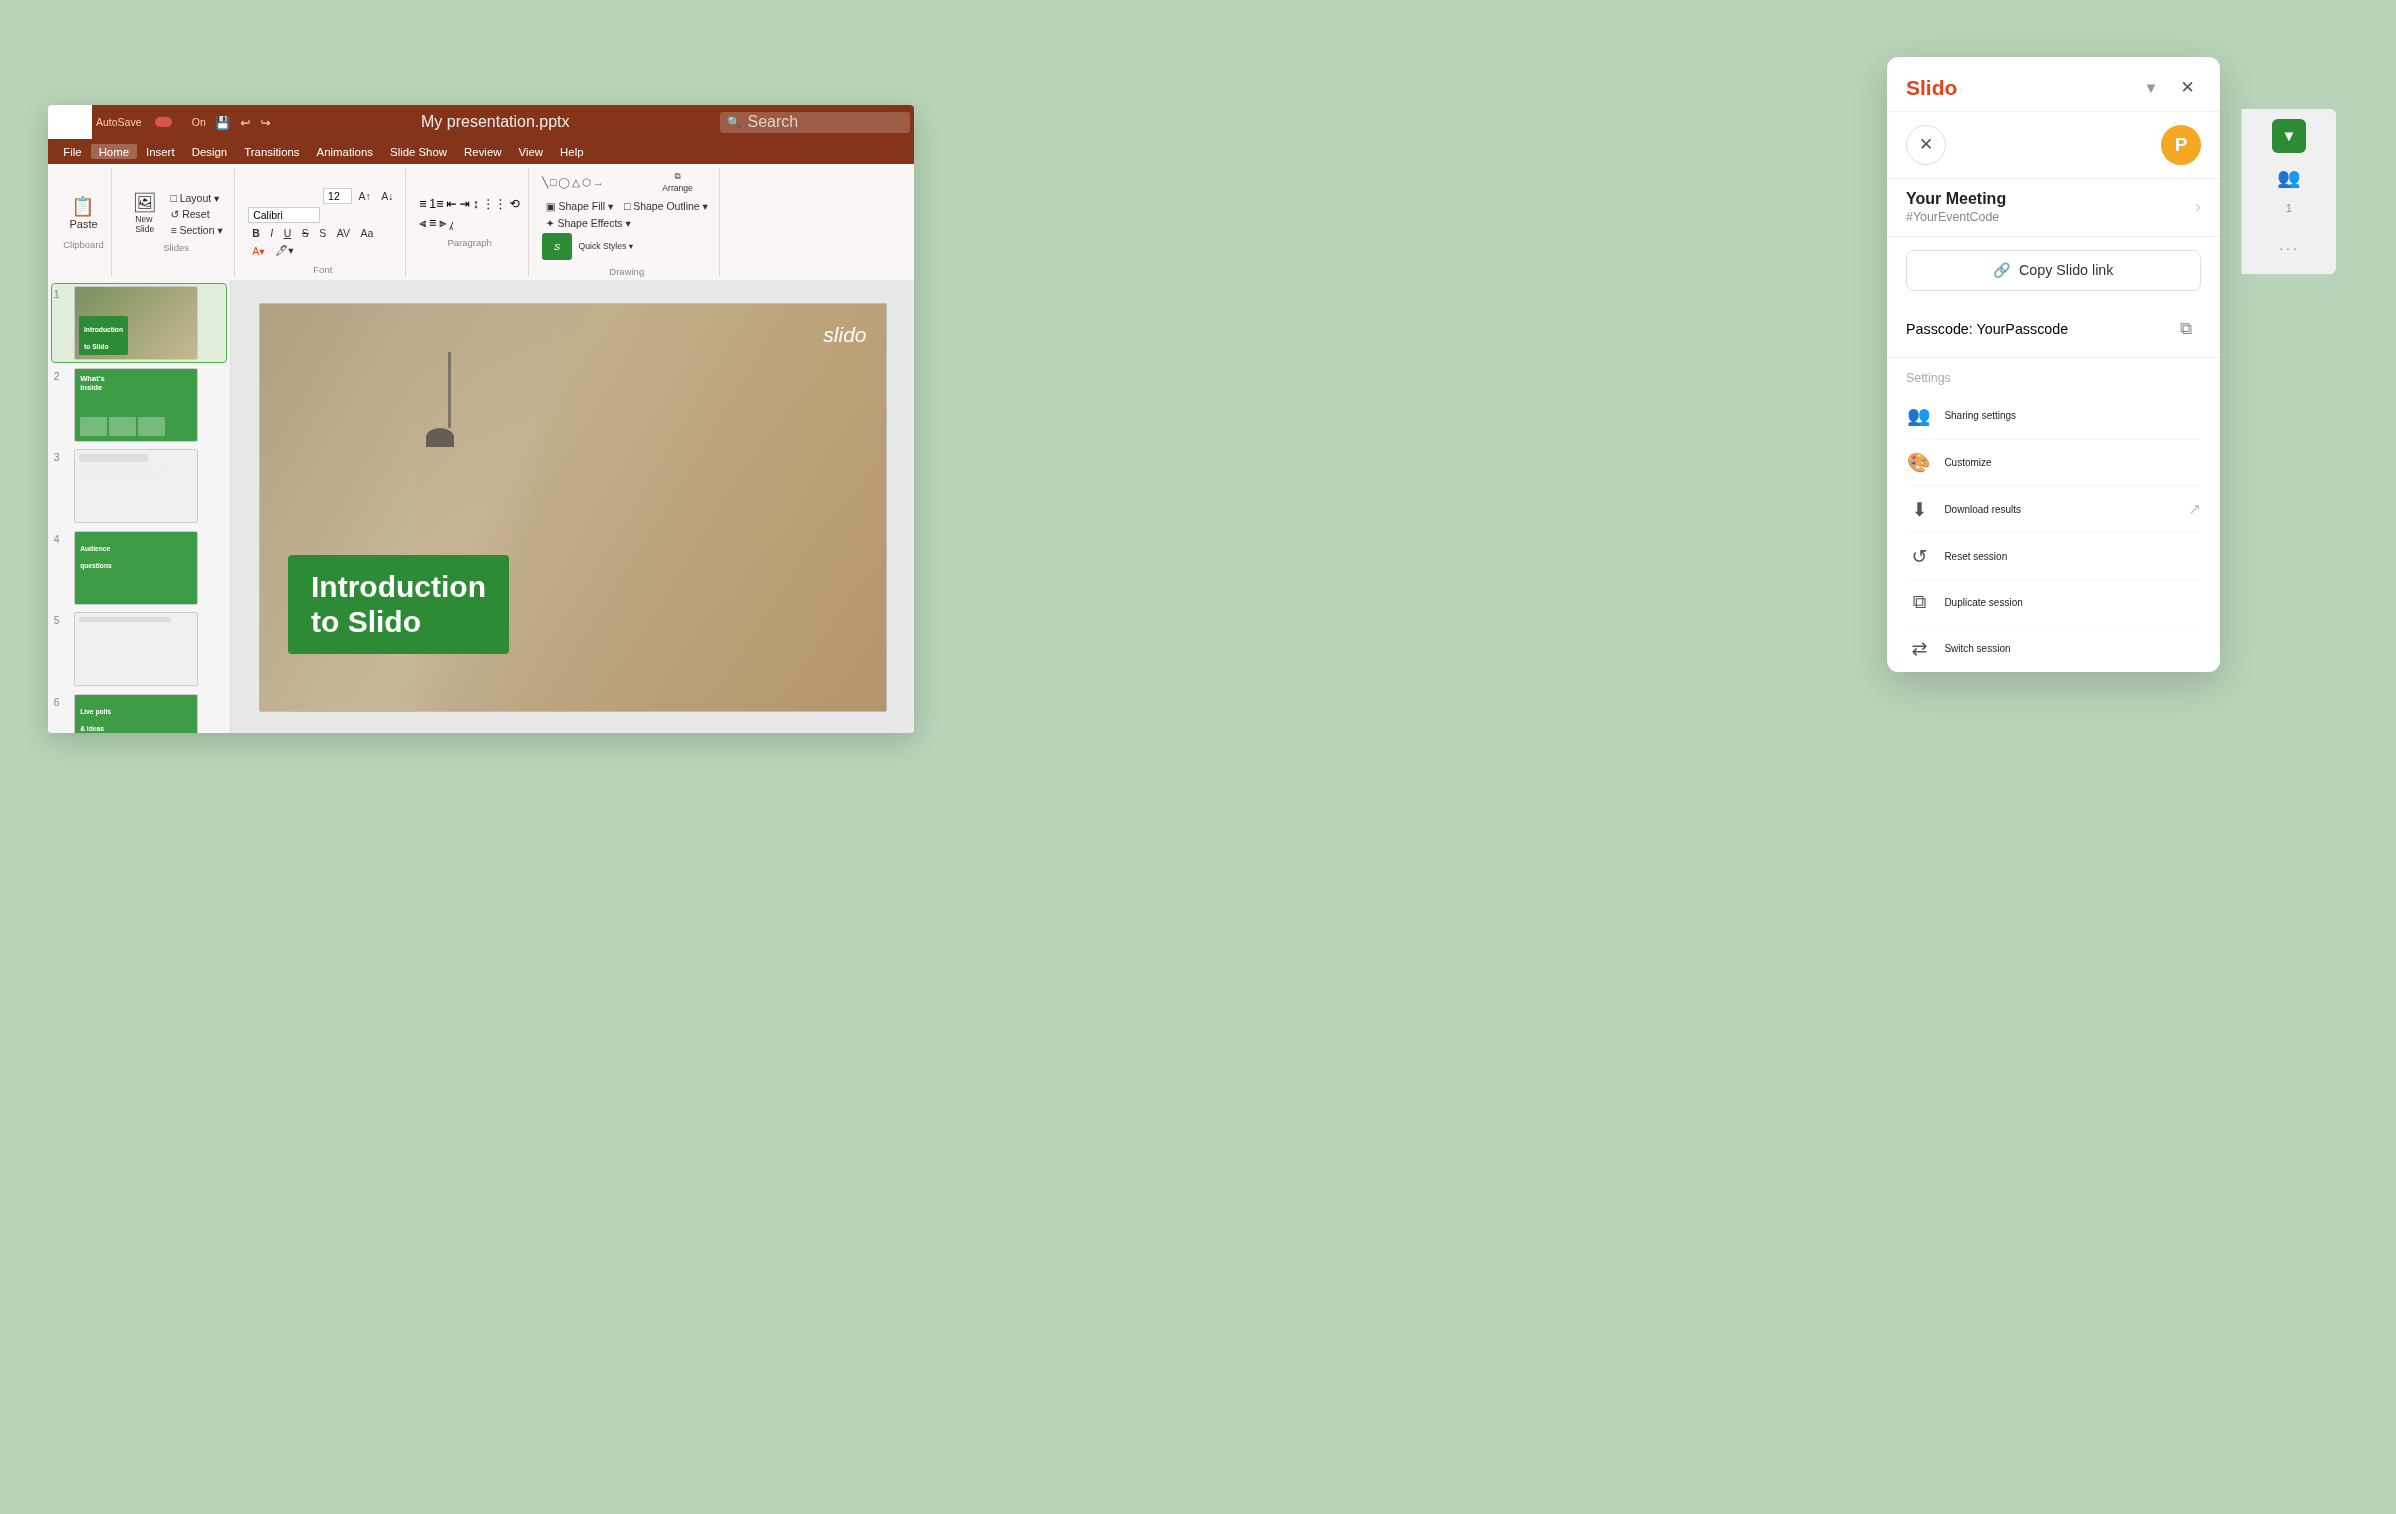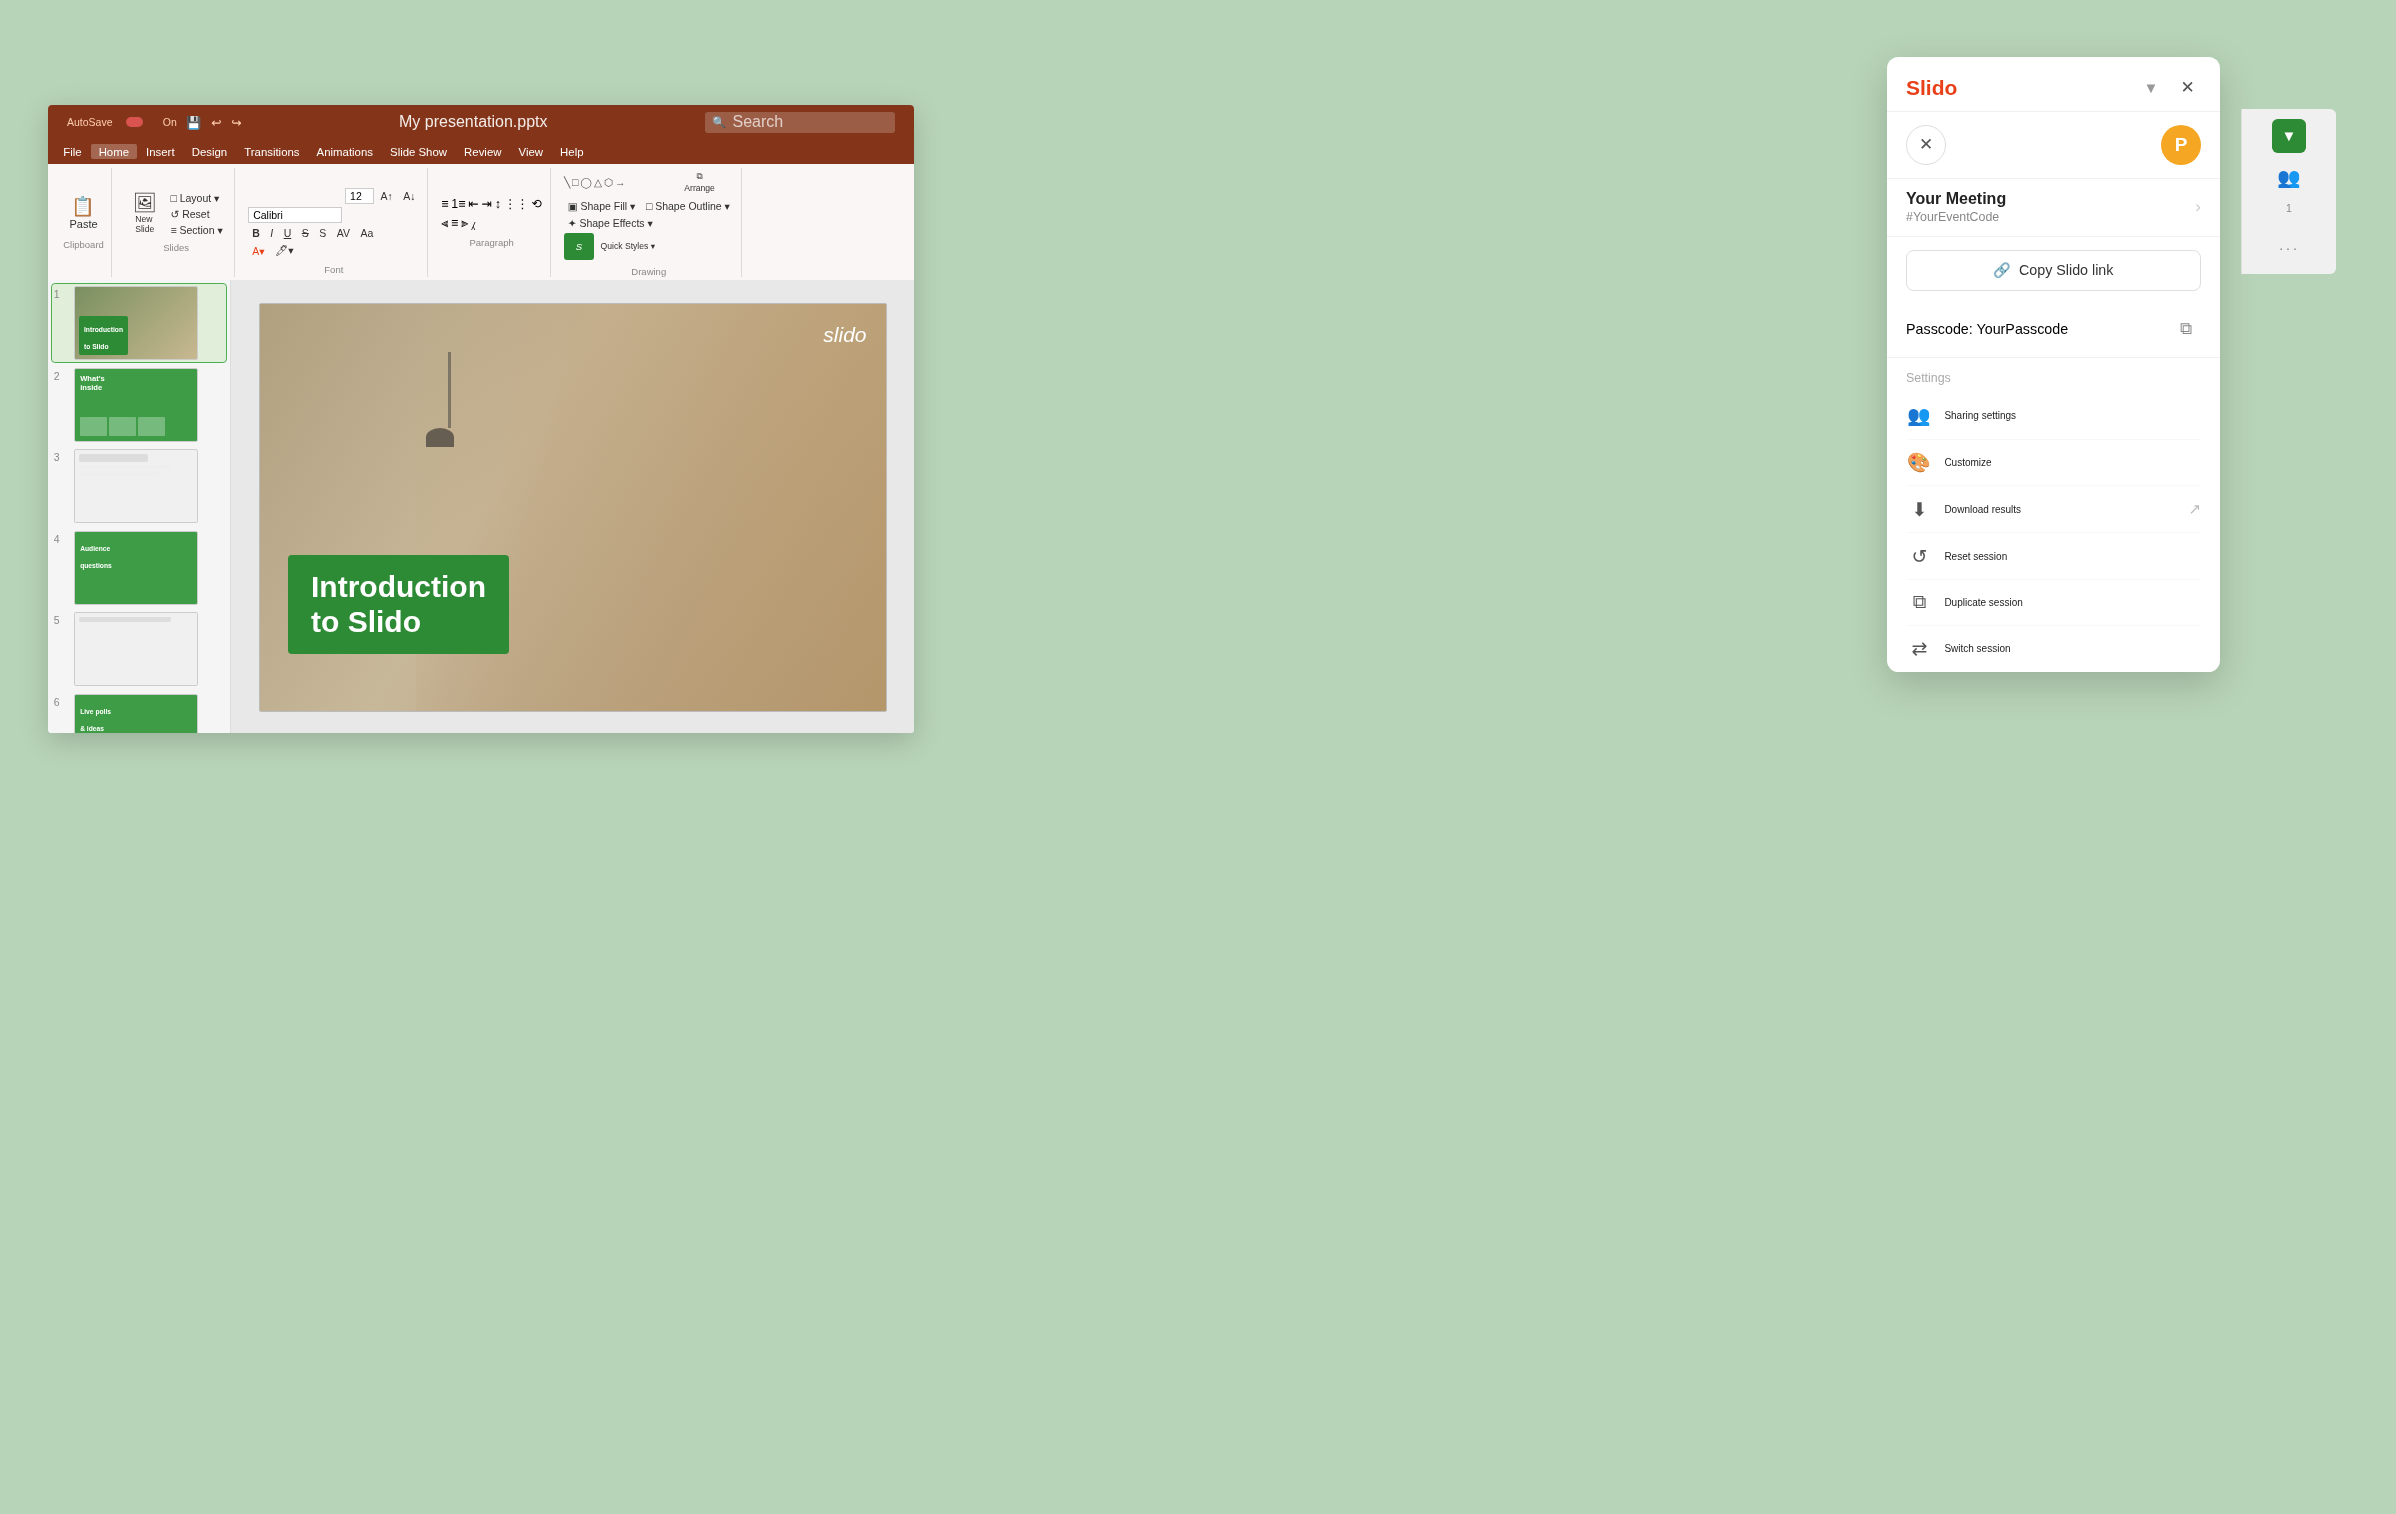--- a/index.html
+++ b/index.html
@@ -25,23 +25,24 @@
       overflow: hidden;
     }
 
     
     .ppt-titlebar {
       background: #843519;
       height: 34px;
       display: flex;
       align-items: center;
       justify-content: space-between;
-      padding: 0 19px;
+      padding: 0 4px;
       color: #fff;
       font-size: 12.4px;
+      margin-left: 44px;
     }
     .ppt-titlebar-left {
       display: flex;
       align-items: center;
       gap: 9.5px;
     }
     .autosave-dot {
       width: 17px;
       height: 9.5px;
       background: #d9534f;
@@ -541,21 +542,21 @@
           <span class="ribbon-btn-small">↺ Reset</span>
           <span class="ribbon-btn-small">≡ <span>Section</span> ▾</span>
         </div>
       </div>
       <span class="ribbon-group-label">Slides</span>
     </div>
 
     <div class="ribbon-group">
       <div style="display:flex;flex-direction:column;gap:2.9px;">
         <div class="ribbon-row">
-          <input type="text" value="Calibri" style="width: 94px; font-size: 10.5px; border: 1px solid rgb(204, 204, 204); padding: 1px 3.8px; margin-top: 38px;">
+          <input type="text" value="Calibri" style="width: 72px; font-size: 10.5px; border: 1px solid rgb(204, 204, 204); padding: 1px 3.8px; margin-top: 38px;">
           <input type="text" value="12" style="width: 28.5px; font-size: 10.5px; border: 1px solid rgb(204, 204, 204); padding: 1px 3.8px;">
           <span class="ribbon-btn-small">A↑</span>
           <span class="ribbon-btn-small">A↓</span>
         </div>
         <div class="ribbon-row">
           <span class="ribbon-btn-small" style="font-weight:bold;">B</span>
           <span class="ribbon-btn-small" style="font-style:italic;">I</span>
           <span class="ribbon-btn-small" style="text-decoration:underline;">U</span>
           <span class="ribbon-btn-small" style="text-decoration:line-through;">S</span>
           <span class="ribbon-btn-small">S</span>

